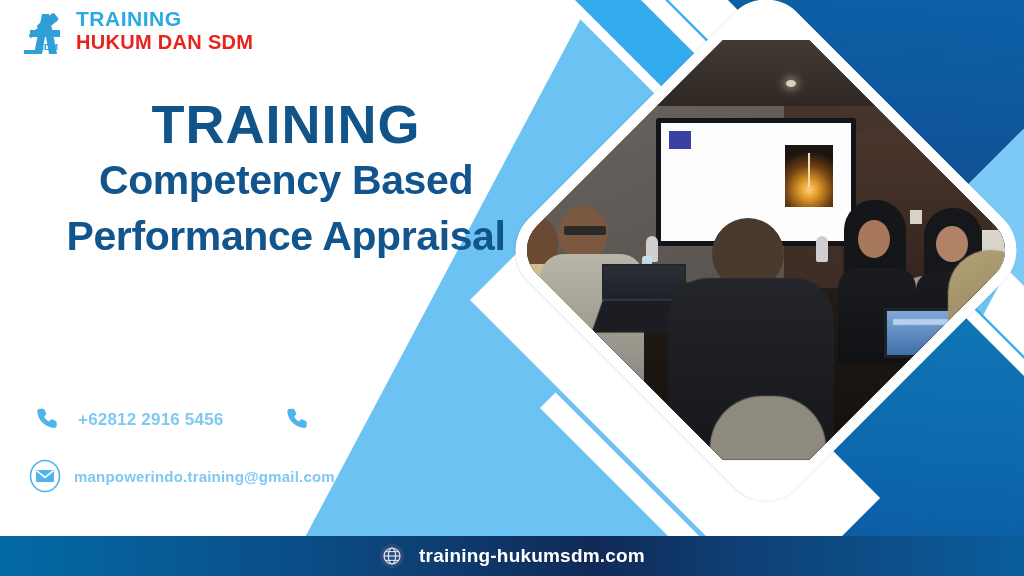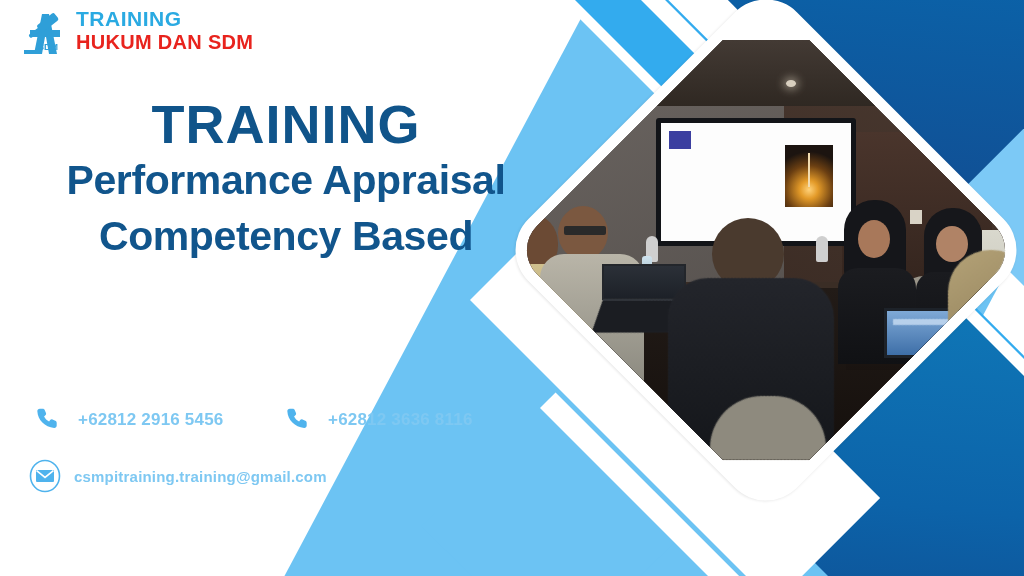--- a/index.html
+++ b/index.html
@@ -365,53 +365,65 @@
     </svg>
     <div class="logo-text">
       <div class="logo-line1">TRAINING</div>
       <div class="logo-line2">HUKUM DAN SDM</div>
     </div>
     <div style="position:absolute;left:22px;top:38px;font-size:9px;font-weight:bold;color:#2f9fd8;">SDM</div>
   </div>
 
   <div class="headline">
     <div class="h-training">TRAINING</div>
+    <div class="h-sub">Competency Based</div>
     <div class="h-sub">Performance Appraisal</div>
-    <div class="h-sub">Competency Based</div>
   </div>
 
 
   <div class="contacts">
     <div class="row row-phones">
       <div class="citem phone1">
         <span class="ico ico-phone">
           <svg width="28" height="28" viewBox="0 0 24 24">
             <path d="M6.6 2.4c.8 0 1.5.5 1.8 1.2l1 2.4c.3.7.1 1.5-.5 2l-1.1.9c.9 1.9 2.4 3.4 4.3 4.3l.9-1.1c.5-.6 1.3-.8 2-.5l2.4 1c.7.3 1.2 1 1.2 1.8v2.3c0 1.2-1 2.2-2.2 2.1C8.4 18.2 2.4 12.2 2 4.6 1.9 3.4 2.9 2.4 4.1 2.4z" fill="#4fb3ed"></path>
           </svg>
         </span>
         <span class="c-text">+62812 2916 5456</span>
       </div>
       <div class="citem">
         <span class="ico ico-phone">
           <svg width="28" height="28" viewBox="0 0 24 24">
             <path d="M6.6 2.4c.8 0 1.5.5 1.8 1.2l1 2.4c.3.7.1 1.5-.5 2l-1.1.9c.9 1.9 2.4 3.4 4.3 4.3l.9-1.1c.5-.6 1.3-.8 2-.5l2.4 1c.7.3 1.2 1 1.2 1.8v2.3c0 1.2-1 2.2-2.2 2.1C8.4 18.2 2.4 12.2 2 4.6 1.9 3.4 2.9 2.4 4.1 2.4z" fill="#4fb3ed"></path>
           </svg>
         </span>
-        <span class="c-text">+62812 3636 8116</span>
       </div>
     </div>
 
     <div class="row row-mails">
       <div class="citem">
         <span class="ico ico-mail">
           <svg width="34" height="34" viewBox="0 0 34 34">
             <ellipse cx="17" cy="17" rx="14.5" ry="15.5" fill="none" stroke="#4fb3ed" stroke-width="1.6"></ellipse>
             <rect x="8" y="11" width="18" height="12" rx="1" fill="#4fb3ed"></rect>
             <path d="M8.6 11.6 L17 18.4 L25.4 11.6" fill="none" stroke="#ffffff" stroke-width="1.6"></path>
           </svg>
         </span>
-        <span class="c-text mail">csmpitraining.training@gmail.com</span>
+        <span class="c-text mail">manpowerindo.training@gmail.com</span>
       </div>
     </div>
   </div>
 
+  <div class="footer">
+    <span class="ico ico-globe">
+      <svg width="26" height="26" viewBox="0 0 26 26">
+        <circle cx="13" cy="13" r="12" fill="#2d4a7a"></circle>
+        <circle cx="13" cy="13" r="8" fill="none" stroke="#dfe8f5" stroke-width="1.2"></circle>
+        <ellipse cx="13" cy="13" rx="3.6" ry="8" fill="none" stroke="#dfe8f5" stroke-width="1.2"></ellipse>
+        <line x1="5" y1="13" x2="21" y2="13" stroke="#dfe8f5" stroke-width="1.2"></line>
+        <line x1="6.2" y1="8.6" x2="19.8" y2="8.6" stroke="#dfe8f5" stroke-width="1"></line>
+        <line x1="6.2" y1="17.4" x2="19.8" y2="17.4" stroke="#dfe8f5" stroke-width="1"></line>
+      </svg>
+    </span>
+    <span class="footer-text">training-hukumsdm.com</span>
+  </div>
 
 </div>
 
 </body></html>

